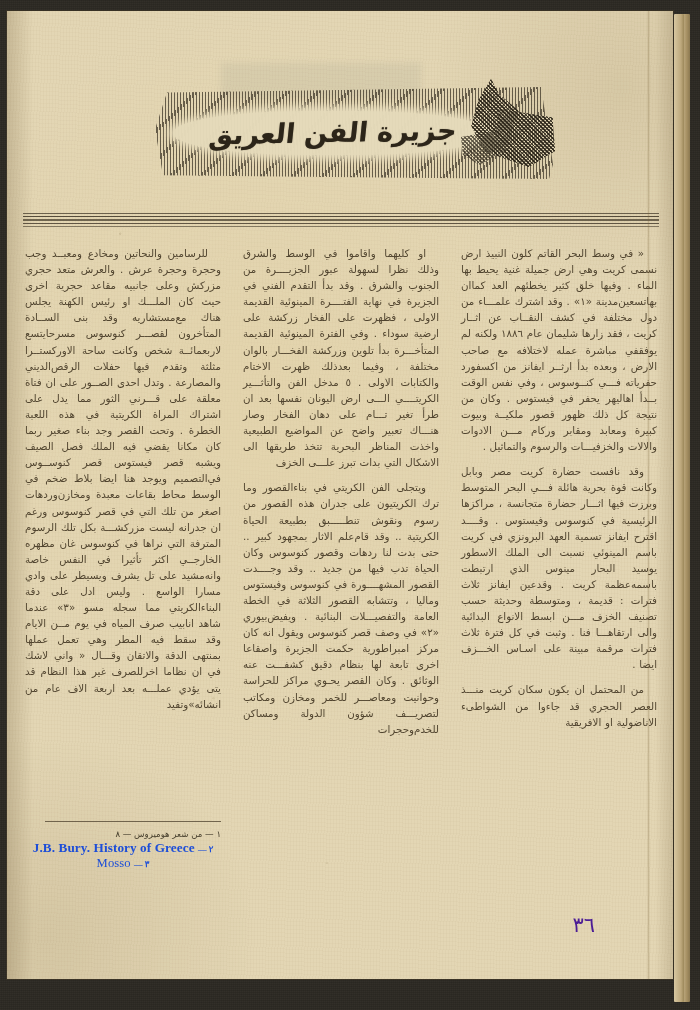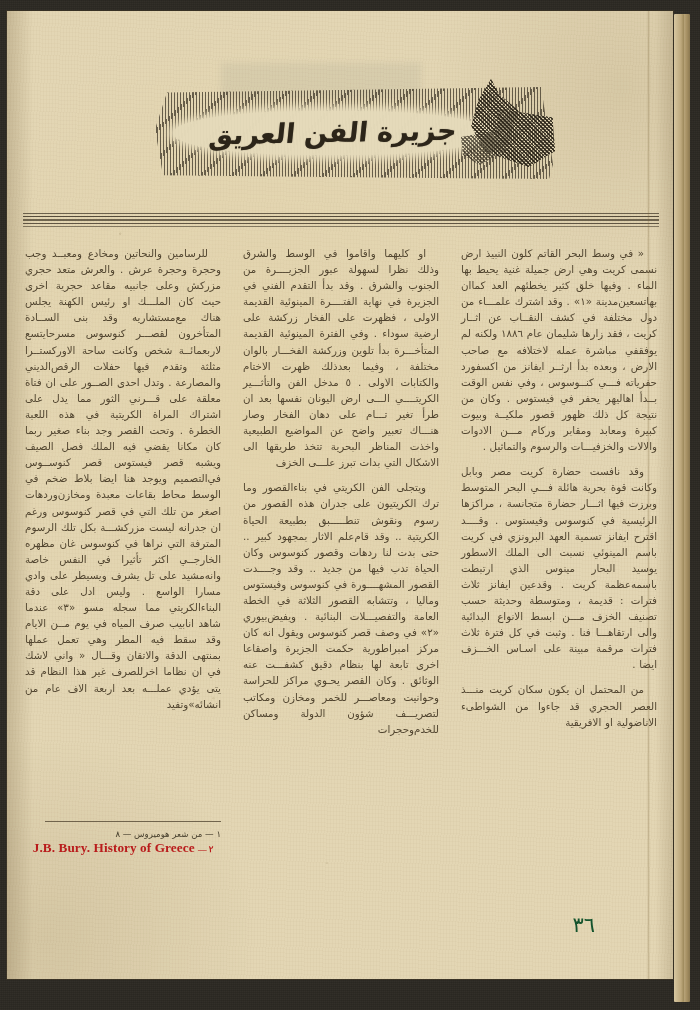--- a/index.html
+++ b/index.html
@@ -254,40 +254,40 @@
     color: #48402e;
     direction: rtl;
     text-align: right;
     white-space: nowrap;
   }
   .fn-line .fn-num { font-size: 8.6px; }
   .fn-line.latin {
     font-family: "Liberation Serif", "DejaVu Serif", serif;
     font-size: 13.2px;
     font-weight: 700;
-    color: #b91c1c;
+    color: #1d4ed8;
     letter-spacing: .1px;
     direction: rtl;
     text-align: center;
   }
   .fn-line.latin .lat {
     direction: ltr;
     unicode-bidi: isolate;
     display: inline-block;
   }
   .fn-line.latin.small .lat { font-size: 12.6px; font-weight: 400; }
 
   
   .folio {
     position: absolute;
     right: 78px;
     top: 902px;
     font-family: "DejaVu Sans", "Liberation Sans", sans-serif;
     font-size: 21px;
-    color: #14532d;
+    color: #4c1d95;
     letter-spacing: 1px;
   }
 
   
   .gutter-shade {
     position: absolute;
     left: 0; top: 0; bottom: 0;
     width: 26px;
     background: linear-gradient(90deg, rgba(96,76,42,.22), rgba(96,76,42,0));
     pointer-events: none;
@@ -365,20 +365,24 @@
             <div class="fn-line">
               <span class="fn-num">١ —</span>
               <span>من شعر هوميروس — ٨</span>
             </div>
 
             <div class="fn-line latin">
               <span class="fn-num">٢ —</span>
               <span class="lat">J.B. Bury. History of Greece</span>
             </div>
 
+            <div class="fn-line latin small">
+              <span class="fn-num">٣ —</span>
+              <span class="lat">Mosso</span>
+            </div>
           </div>
         </div>
 
       </div>
 
       <div class="folio">٣٦</div>
 
     </div>
 
     <div class="gutter-shade"></div>

